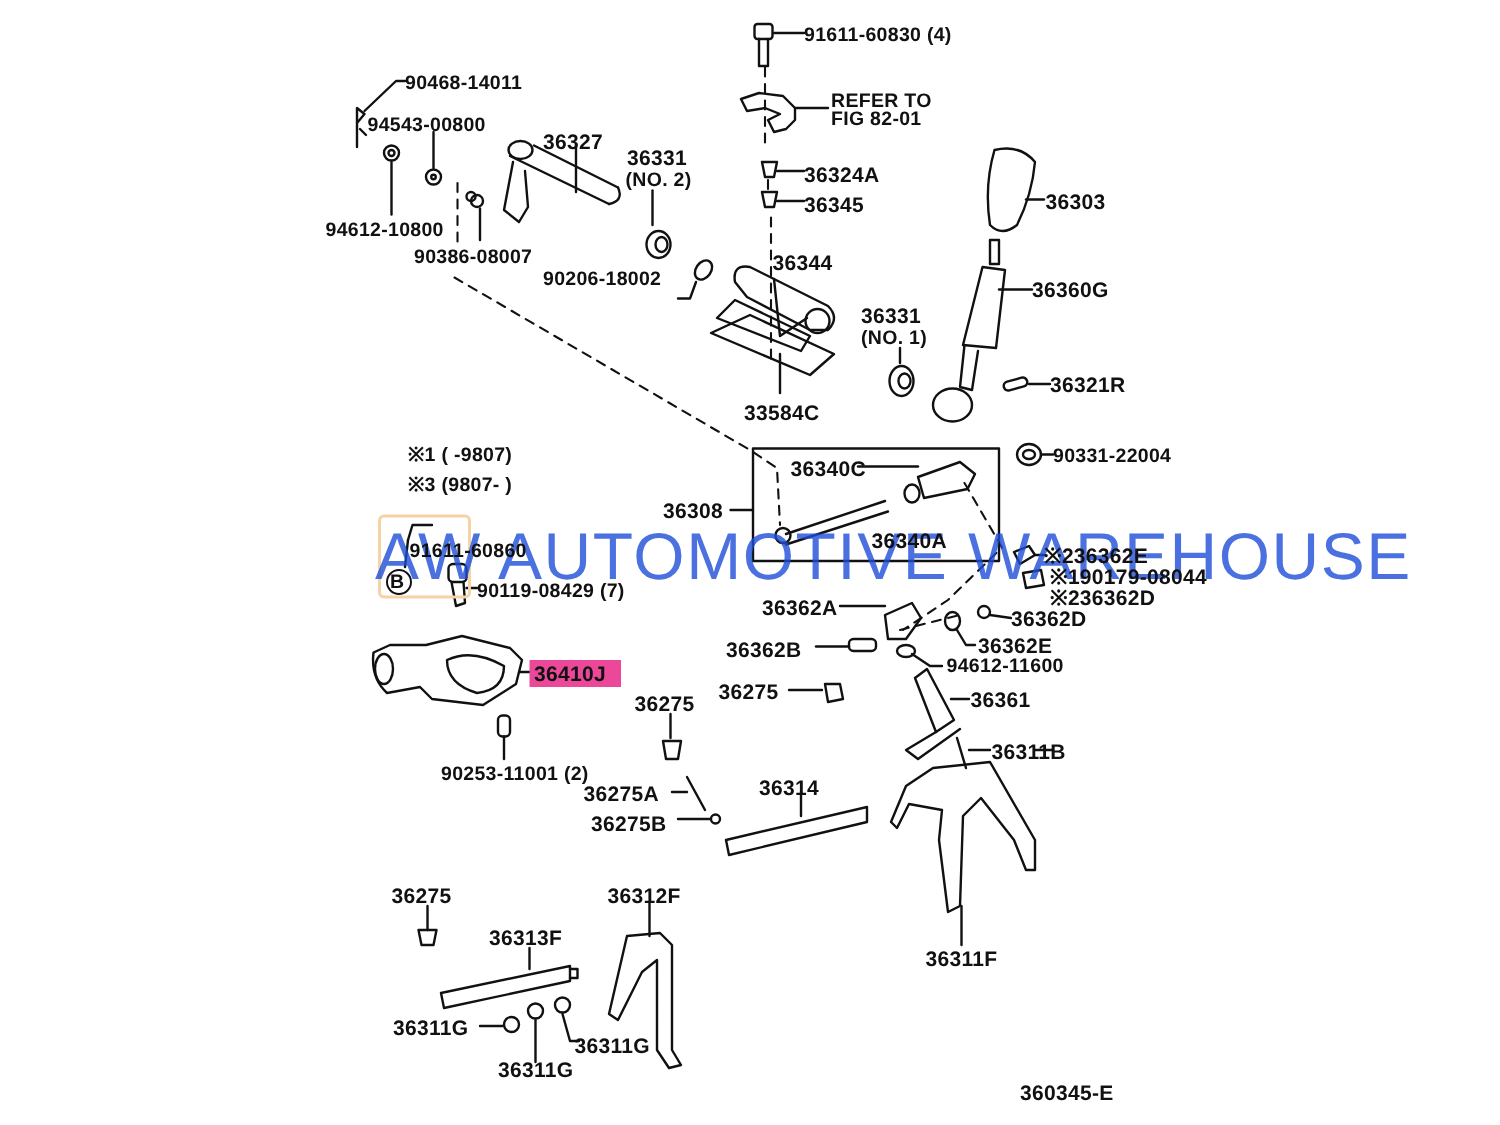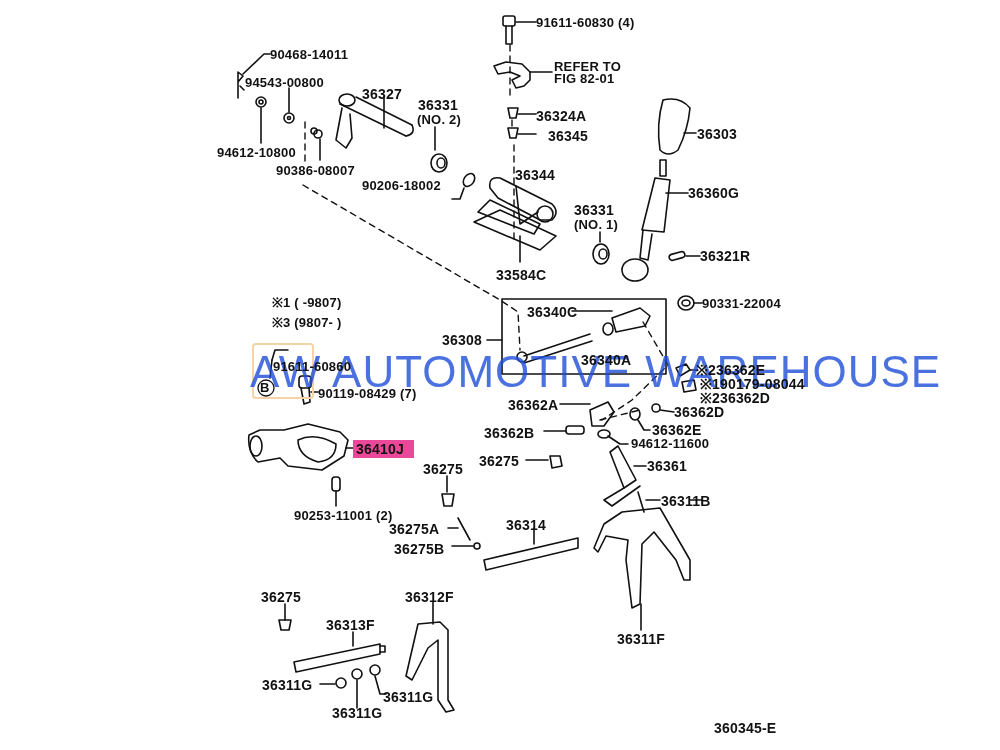--- a/index.html
+++ b/index.html
@@ -242,21 +242,21 @@
 <span class="lbl big" style="left:362px;top:87px">36327</span>
 <span class="lbl" style="left:217px;top:146px">94612-10800</span>
 <span class="lbl" style="left:276px;top:164px">90386-08007</span>
 
 <span class="lbl" style="left:536px;top:16px">91611-60830 (4)</span>
 <span class="lbl" style="left:554px;top:60px">REFER TO</span>
 <span class="lbl" style="left:554px;top:72px">FIG 82-01</span>
 <span class="lbl big" style="left:418px;top:98px">36331</span>
 <span class="lbl" style="left:417px;top:113px">(NO. 2)</span>
 <span class="lbl big" style="left:536px;top:109px">36324A</span>
-<span class="lbl big" style="left:548px;top:129px">36345</span>
+<span class="lbl big" style="left:536px;top:129px">36345</span>
 <span class="lbl big" style="left:697px;top:127px">36303</span>
 
 <span class="lbl big" style="left:515px;top:168px">36344</span>
 <span class="lbl" style="left:362px;top:179px">90206-18002</span>
 <span class="lbl big" style="left:688px;top:186px">36360G</span>
 <span class="lbl big" style="left:574px;top:203px">36331</span>
 <span class="lbl" style="left:574px;top:218px">(NO. 1)</span>
 <span class="lbl big" style="left:700px;top:249px">36321R</span>
 <span class="lbl big" style="left:496px;top:268px">33584C</span>
 
@@ -290,13 +290,13 @@
 <span class="lbl big" style="left:394px;top:542px">36275B</span>
 
 <span class="lbl big" style="left:261px;top:590px">36275</span>
 <span class="lbl big" style="left:405px;top:590px">36312F</span>
 <span class="lbl big" style="left:326px;top:618px">36313F</span>
 <span class="lbl big" style="left:617px;top:632px">36311F</span>
 <span class="lbl big" style="left:262px;top:678px">36311G</span>
 <span class="lbl big" style="left:383px;top:690px">36311G</span>
 <span class="lbl big" style="left:332px;top:706px">36311G</span>
 
-<span class="lbl big" style="left:714px;top:721px">360345-E</span>
+<span class="lbl big" style="left:680px;top:721px">360345-E</span>
 
 </body></html>

